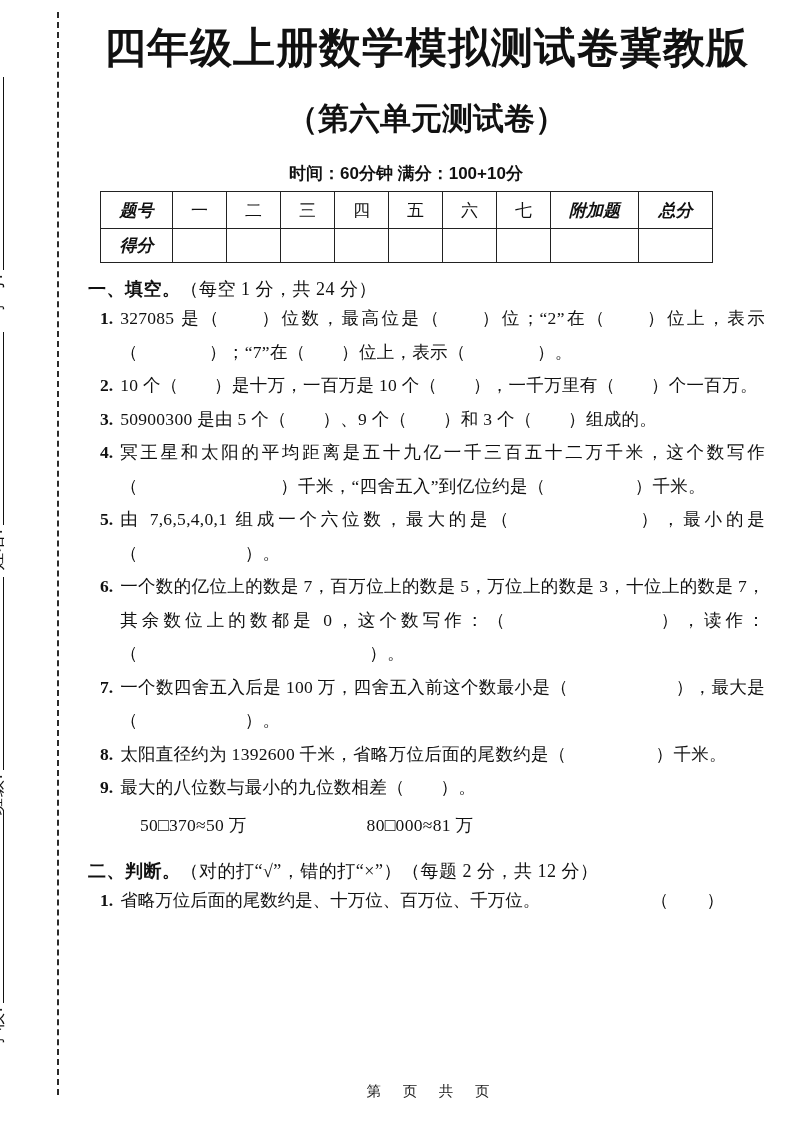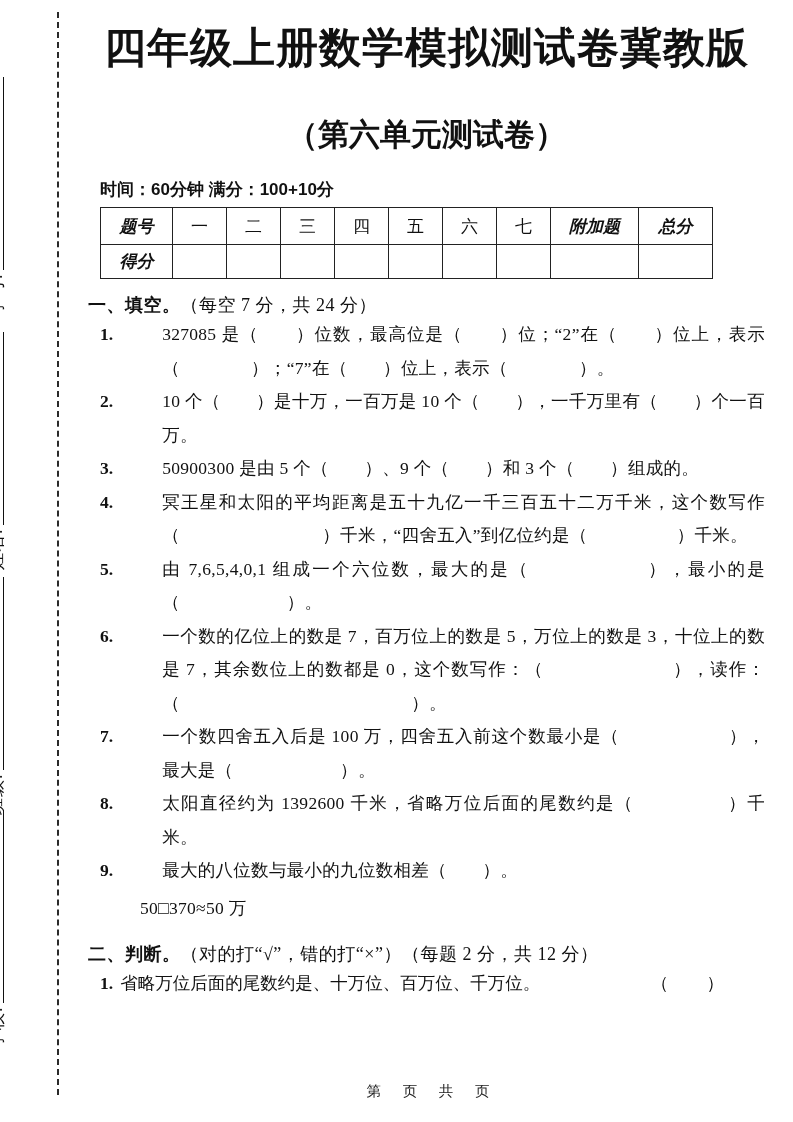--- a/index.html
+++ b/index.html
@@ -19,45 +19,45 @@
   .f1 { top:285px; } .f2 { top:540px; } .f3 { top:785px; } .f4 { top:1018px; }
   .fold-line { position:absolute; left:57px; top:12px; height:1083px; width:0; border-left:2px dashed #2a2a2a; }
   
   .main { position:absolute; left:88px; top:0; width:677px; }
   .title {
     margin-top:22px; text-align:center; font-size:42px; line-height:52px;
     font-weight:900; letter-spacing:1px;
     font-family:"Liberation Sans","DejaVu Sans",sans-serif;
   }
   .subtitle {
-    margin-top:40px; text-align:center; font-size:31px; line-height:42px;
+    margin-top:24px; text-align:center; font-size:31px; line-height:42px;
     font-weight:900; font-family:"Liberation Sans","DejaVu Sans",sans-serif;
   }
   .meta {
-    width:612px; margin:22px 0 0 12px; text-align:left;
+    width:612px; margin:22px 0 0 12px; text-align:center;
     font-size:17px; line-height:24px; font-weight:700;
     font-family:"Liberation Sans","DejaVu Sans",sans-serif;
   }
   
   table.score { margin:5px 0 0 12px; width:612px; border-collapse:collapse; table-layout:fixed; }
   table.score td {
     border:1.6px solid #222; text-align:center; vertical-align:middle;
     font-size:17px; padding:0; overflow:hidden;
   }
   table.score tr.hdr td { height:36px; }
   table.score tr.scr td { height:33px; }
   td.heiti { font-weight:700; font-family:"Liberation Sans","DejaVu Sans",sans-serif; font-size:16px;font-style:italic; }
   
   .sec-head { margin-top:13px; font-size:18px; line-height:26px; letter-spacing:0.5px; }
   .sec-title { font-weight:700; }
   .sec-note  { font-weight:400; }
   .questions { margin-left:12px; }
   .question { display:flex; font-size:17.5px; line-height:33.5px; }
   .qnum { flex:0 0 auto; font-weight:700; margin-right:7px; }
-  .qtext { flex:1 1 auto; letter-spacing:0.3px; text-align:justify;margin-left:42px; }
+  .qtext { flex:1 1 auto; letter-spacing:0.3px; text-align:justify; }
   .q10-row { display:flex; margin-left:40px; gap:120px; font-size:17.5px; line-height:40px; letter-spacing:0.3px; }
   .judge-q { display:flex; font-size:17.5px; line-height:33.5px; }
   .judge-q .ans { flex:0 0 auto; margin-left:auto; padding-right:40px; letter-spacing:1px; }
   
   .footer {
     position:absolute; top:1082px; left:0; width:100%; text-align:center;
     font-size:14.5px; letter-spacing:9px; color:#222;padding-left:36px;
   }
 </style>
 </head>
@@ -125,21 +125,21 @@
         <td></td>
         <td></td>
         <td></td>
         <td></td>
         <td></td>
       </tr>
     </tbody>
       </table>
 
     <div class="sec-head">
-      <span class="sec-title">一、填空。</span><span class="sec-note">（每空 7 分，共 24 分）</span>
+      <span class="sec-title">一、填空。</span><span class="sec-note">（每空 1 分，共 24 分）</span>
     </div>
 
     <div class="questions">
       <div class="question">
         <span class="qnum">1.</span>
         <span class="qtext">327085 是（　　）位数，最高位是（　　）位；“2”在（　　）位上，表示（　　　　）；“7”在（　　）位上，表示（　　　　）。</span>
       </div>
       <div class="question">
         <span class="qnum">2.</span>
         <span class="qtext">10 个（　　）是十万，一百万是 10 个（　　），一千万里有（　　）个一百万。</span>
@@ -167,20 +167,21 @@
       <div class="question">
         <span class="qnum">8.</span>
         <span class="qtext">太阳直径约为 1392600 千米，省略万位后面的尾数约是（　　　　　）千米。</span>
       </div>
       <div class="question">
         <span class="qnum">9.</span>
         <span class="qtext">最大的八位数与最小的九位数相差（　　）。</span>
       </div>
       <div class="q10-row">
         <span>50□370≈50 万</span>
+        <span>80□000≈81 万</span>
       </div>
     </div>
 
     <div class="sec-head">
       <span class="sec-title">二、判断。</span><span class="sec-note">（对的打“√”，错的打“×”）（每题 2 分，共 12 分）</span>
     </div>
 
     <div class="questions">
       <div class="judge-q">
         <span class="qnum">1.</span>

